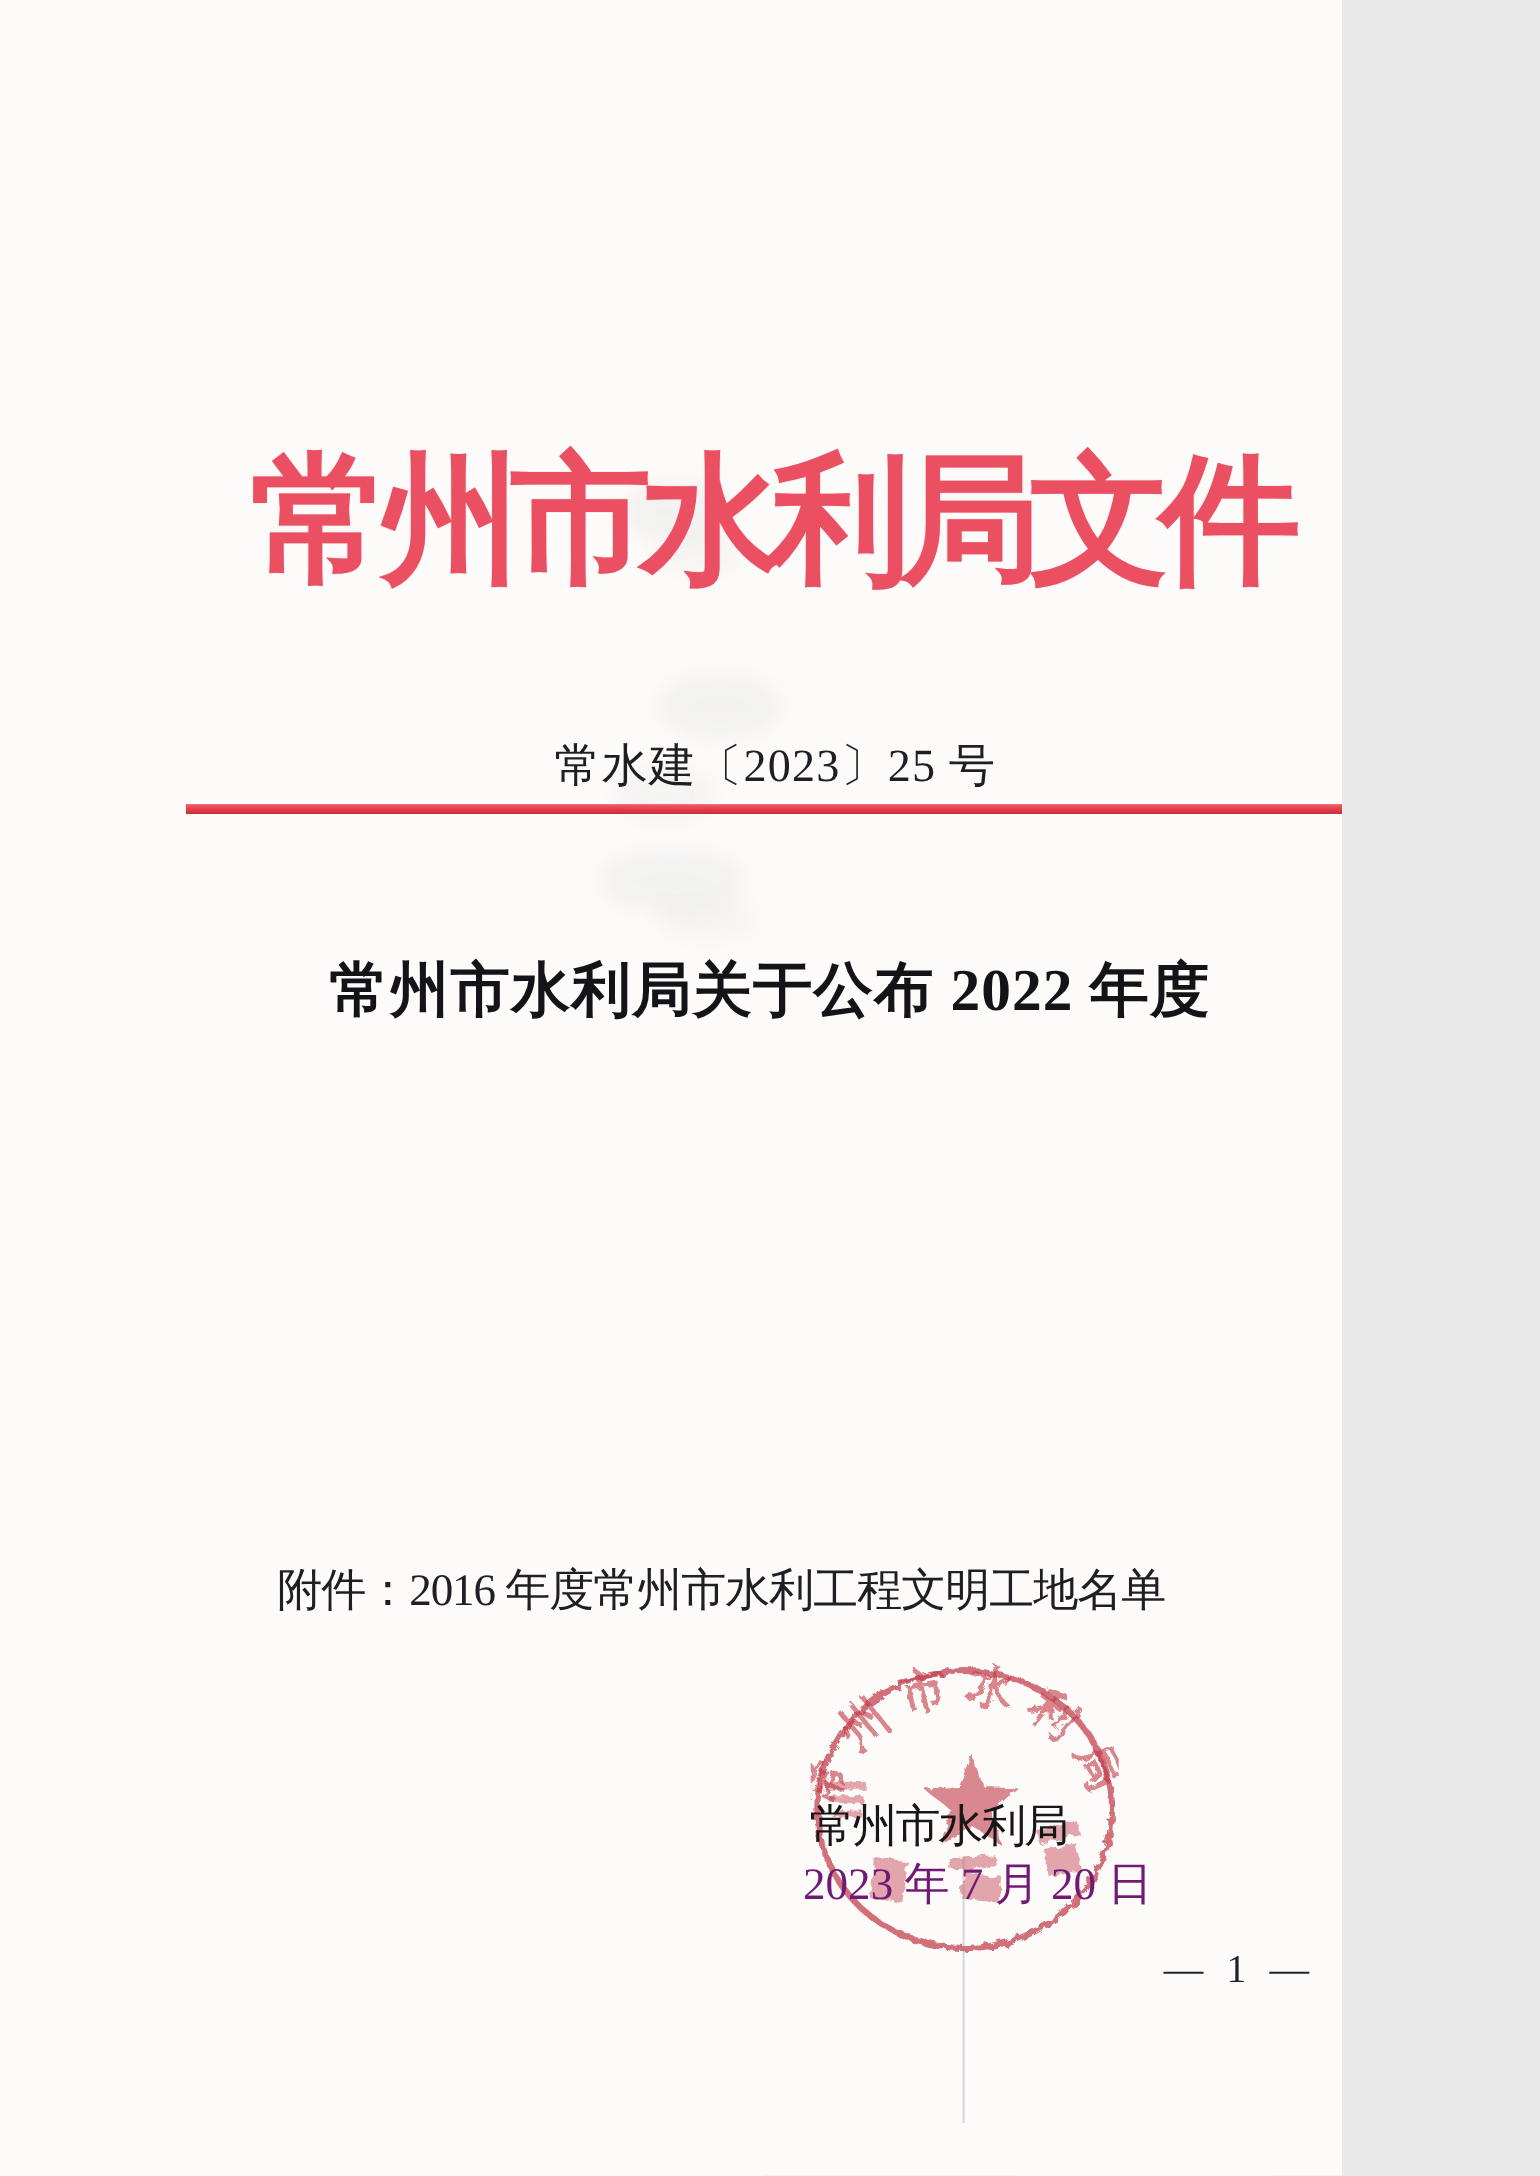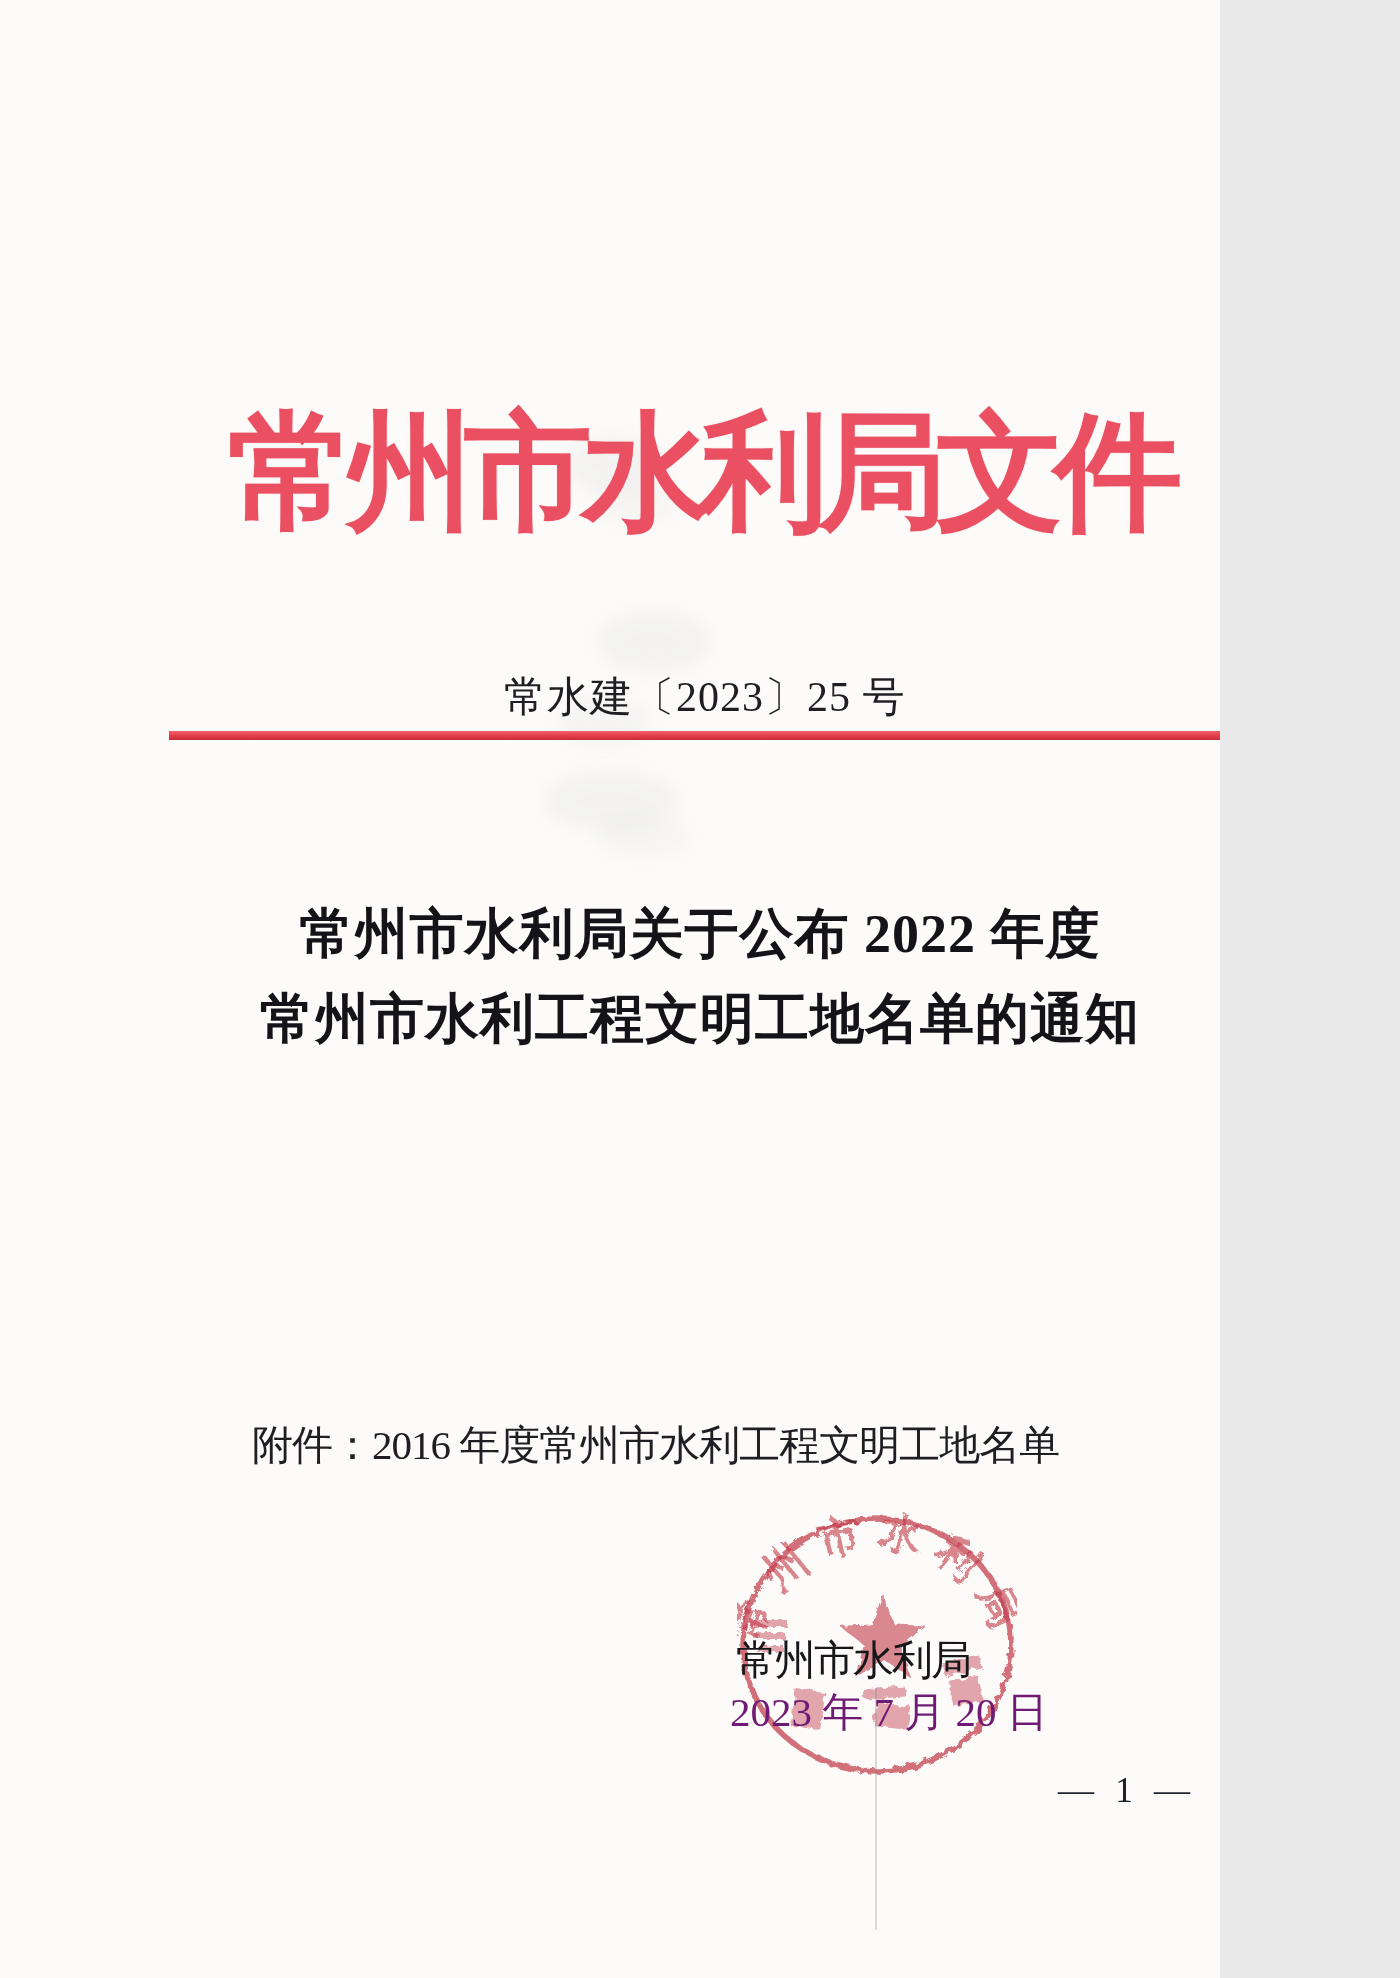--- a/index.html
+++ b/index.html
@@ -59,21 +59,21 @@
 
   .red-rule {
     position: absolute;
     left: 169px; top: 731px;
     width: 1063px; height: 9px;
     background: linear-gradient(#f0606b, #e23c48 55%, #c62f3b);
   }
 
   .doc-title {
     position: absolute;
-    left: 0; top: 892px;
+    left: 0; top: 858px;
     width: 1400px;
     text-align: center;
     font-size: 54px;
     line-height: 85px;
     font-weight: 700;
     color: #141418;
     letter-spacing: 1px;
     white-space: nowrap;
   }
 
@@ -165,21 +165,20 @@
   <div class="ghost g6"></div>
 
   <h1 class="red-head">常州市水利局文件</h1>
 
   <div class="doc-no">常水建〔2023〕25 号</div>
 
   <div class="red-rule"></div>
 
   <div class="doc-title">
     <div>常州市水利局关于公布 2022 年度</div>
-    <div>常州市水利工程文明工地名单的通知</div>
   </div>
 
 
   <div class="attachment">附件：2016 年度常州市水利工程文明工地名单</div>
 
   <svg class="seal" viewBox="0 0 280 266" xmlns="http://www.w3.org/2000/svg">
     <defs>
       <filter id="stampRough" x="-20%" y="-20%" width="140%" height="140%">
         <feTurbulence type="fractalNoise" baseFrequency="0.13" numOctaves="3" seed="7" result="t"></feTurbulence>
         <feDisplacementMap in="SourceGraphic" in2="t" scale="7"></feDisplacementMap>

